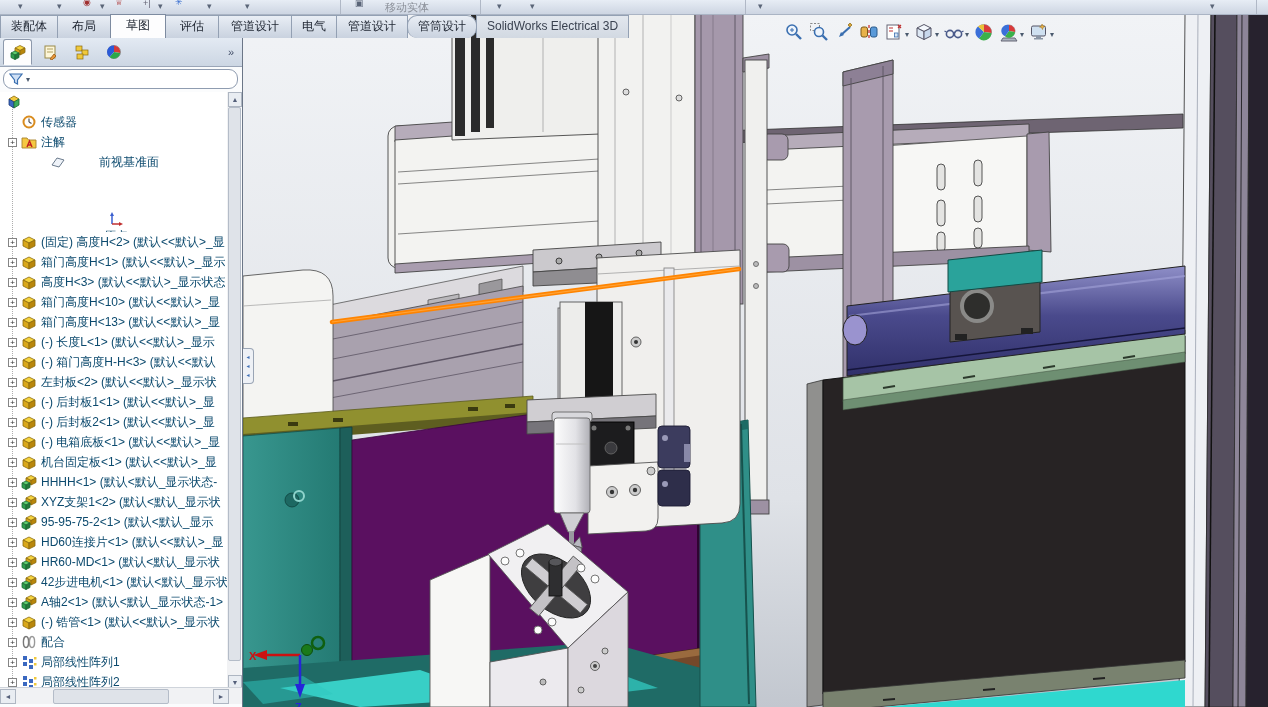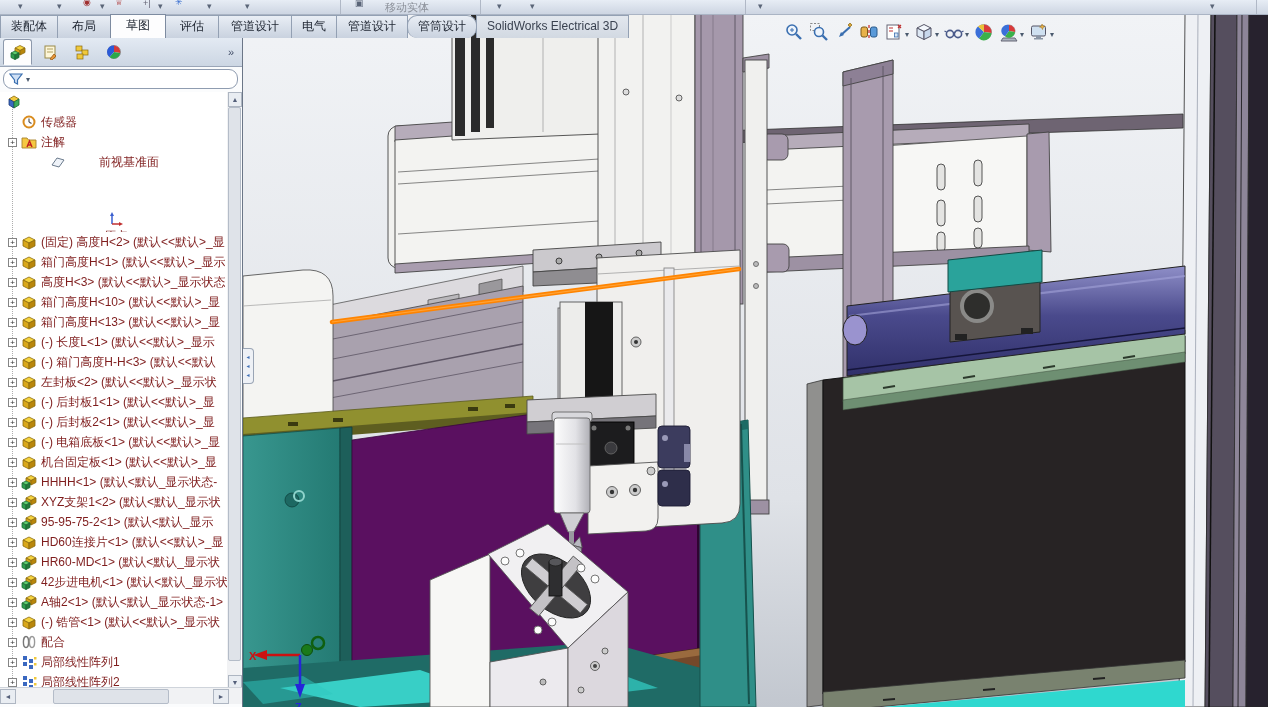--- a/index.html
+++ b/index.html
@@ -40,21 +40,21 @@
   #filter-row{position:absolute;left:3px;top:31px;width:235px;height:20px;border:1px solid #8f9cb0;
     border-radius:9px;background:#fff;display:flex;align-items:center;padding-left:5px;box-sizing:border-box;}
   #filter-row .caret{font-size:8px;color:#4a5a6e;margin-left:3px;}
   #tree{position:absolute;left:0;top:54px;width:228px;height:598px;overflow:hidden;background:#fff;}
   #tree:before{content:"";position:absolute;left:12px;top:14px;bottom:8px;border-left:1px dotted #adadad;}
   .trow{position:absolute;left:0;width:228px;height:20px;display:flex;align-items:center;white-space:nowrap;}
   .trow .exp{width:9px;height:9px;box-sizing:border-box;border:1px solid #848484;background:#fff;
     font-size:8px;line-height:7px;text-align:center;color:#333;margin-left:8px;flex:0 0 auto;}
   .trow .noexp{width:9px;margin-left:8px;flex:0 0 auto;}
   .trow .ticon{width:16px;height:16px;margin-left:4px;flex:0 0 auto;}
-  .trow .tlabel{font-size:12px;color:#7f1d1d;margin-left:4px;overflow:hidden;}
+  .trow .tlabel{font-size:12px;color:#0c4a6e;margin-left:4px;overflow:hidden;}
   .trow.sel .tlabel{background:#55a0f0;color:#000;padding:1px 2px;}
   .trow.root .ticon{margin-left:6px;}
   
   .sb-btn{position:absolute;background:#e9edf2;border:1px solid #aeb6c2;color:#55607a;
     font-size:7px;display:flex;align-items:center;justify-content:center;}
   #vsb{position:absolute;right:1px;top:54px;width:14px;height:598px;background:#f1f2f4;}
   #vsb .thumb{position:absolute;left:1px;top:15px;width:11px;height:552px;background:#dfe3e9;
     border:1px solid #b4bcc8;border-radius:2px;}
   #hsb{position:absolute;left:0;bottom:3px;width:242px;height:16px;background:#f1f2f4;border-top:1px solid #cfd4db;}
   #hsb .thumb{position:absolute;left:53px;top:1px;width:114px;height:13px;background:#dfe3e9;

